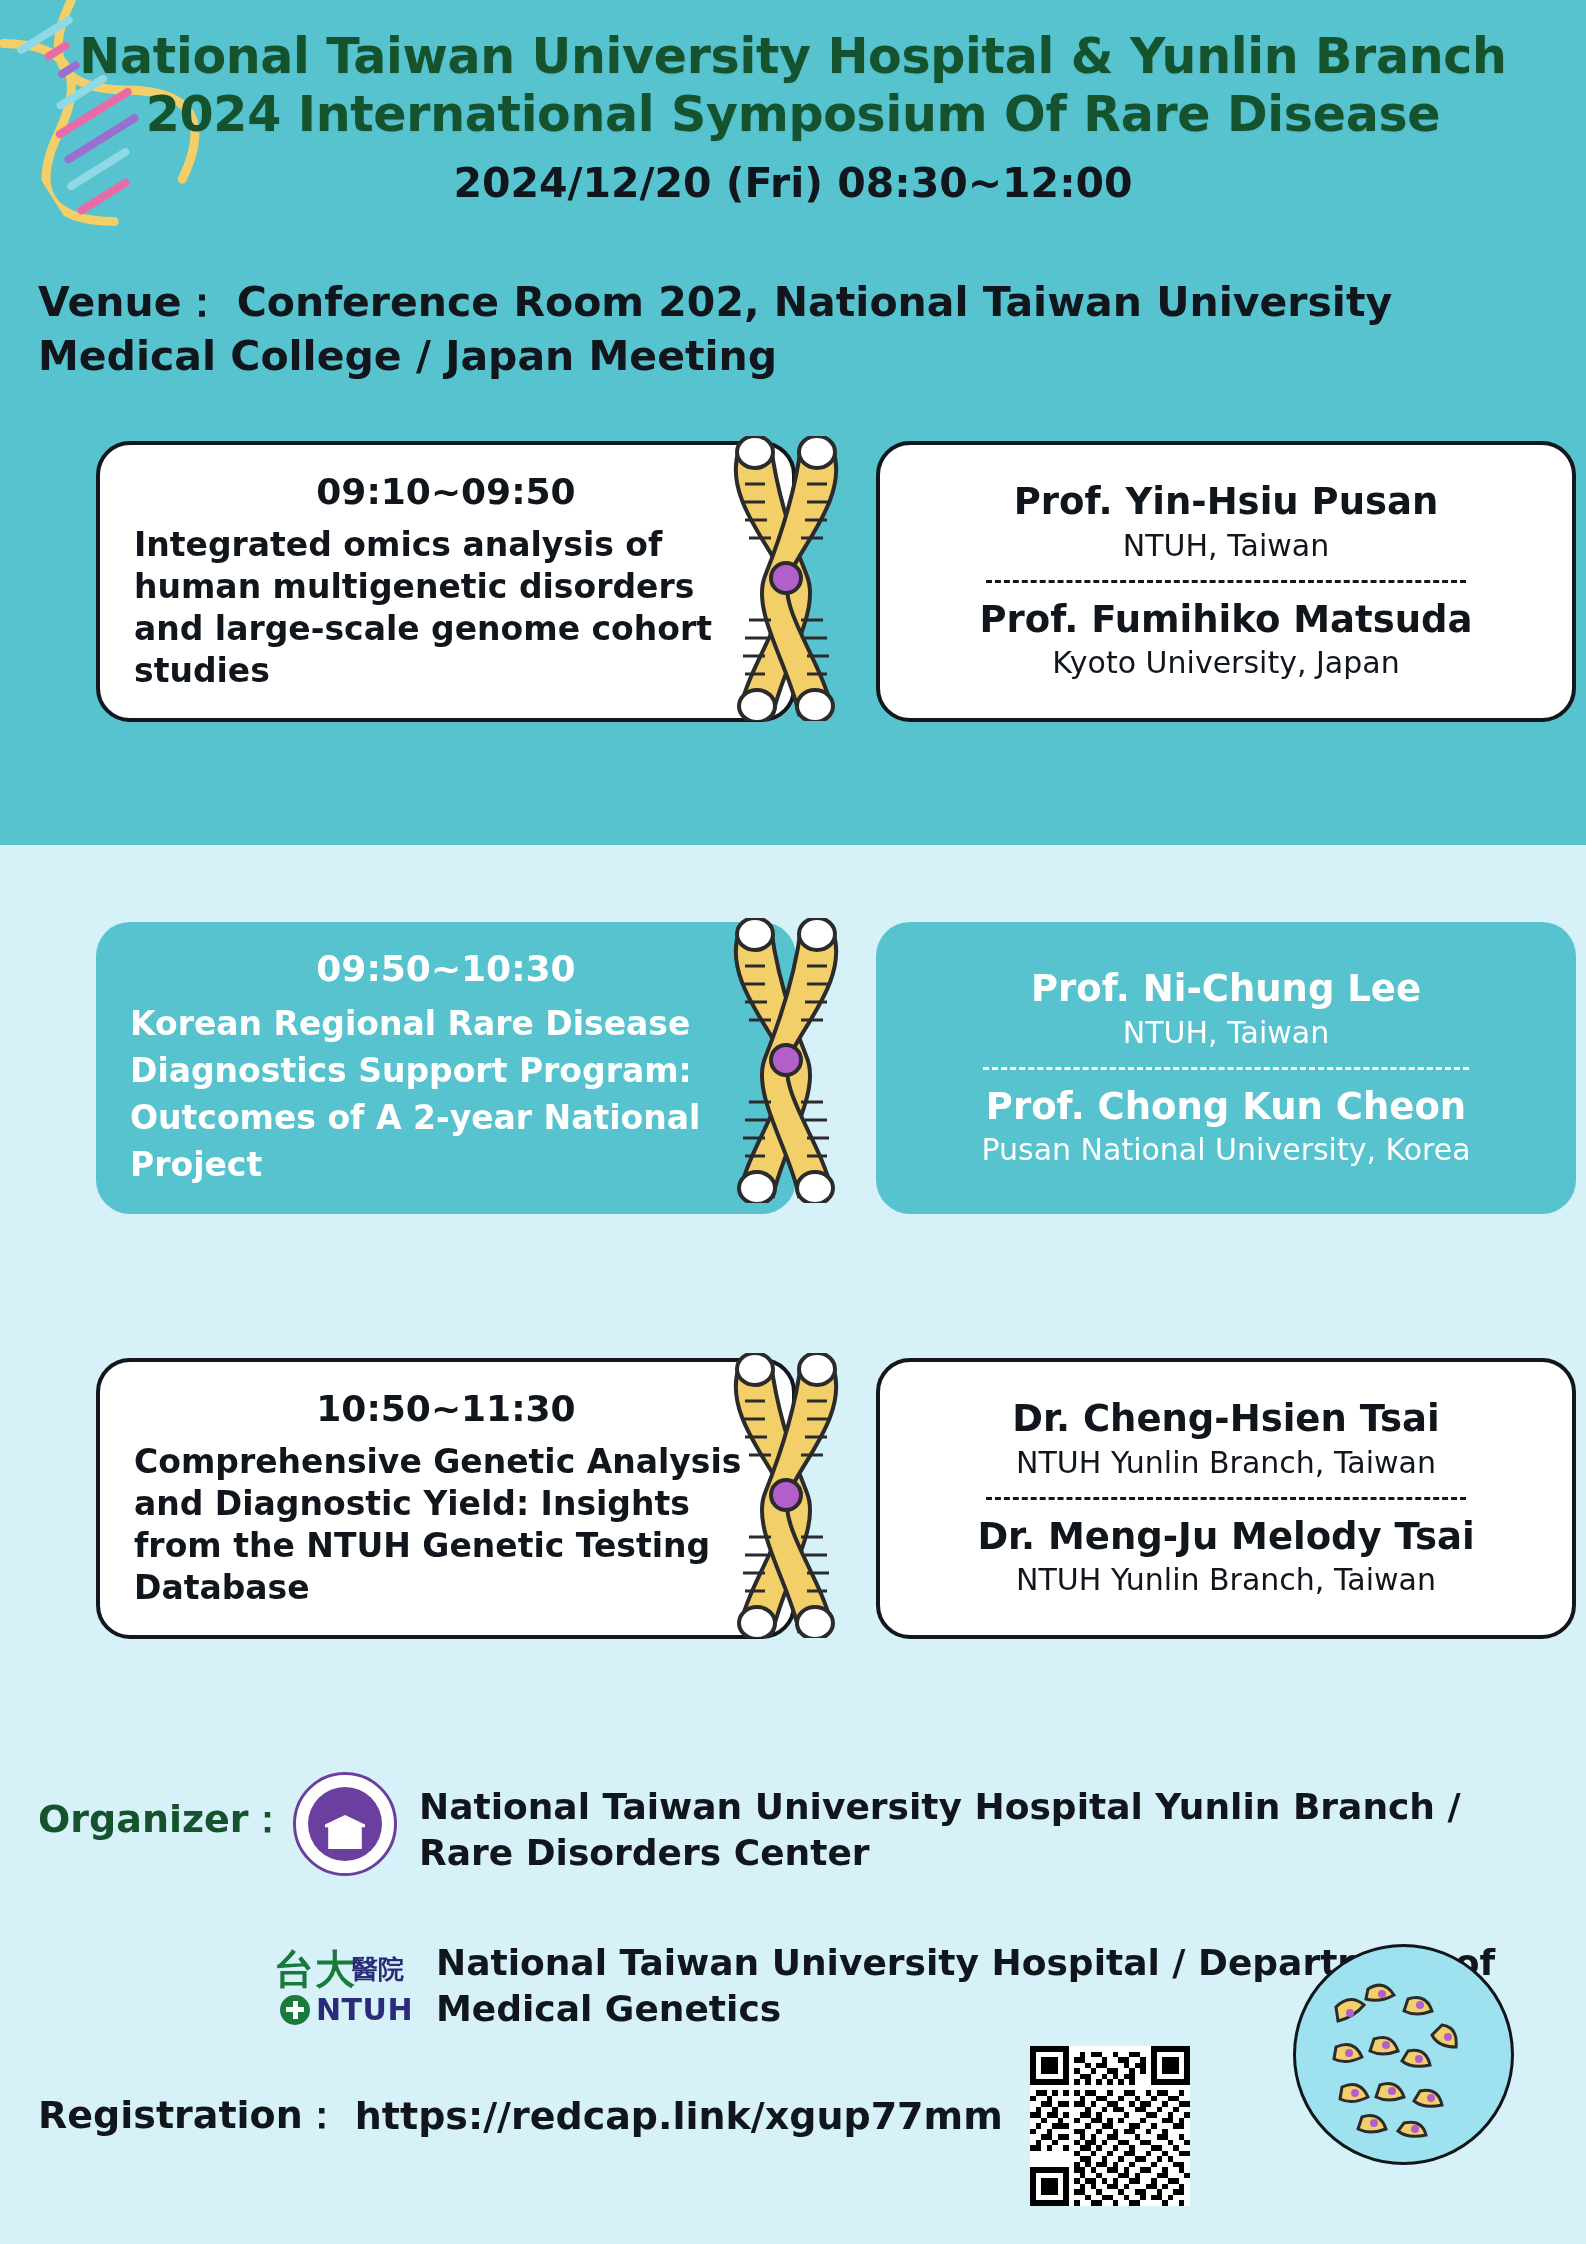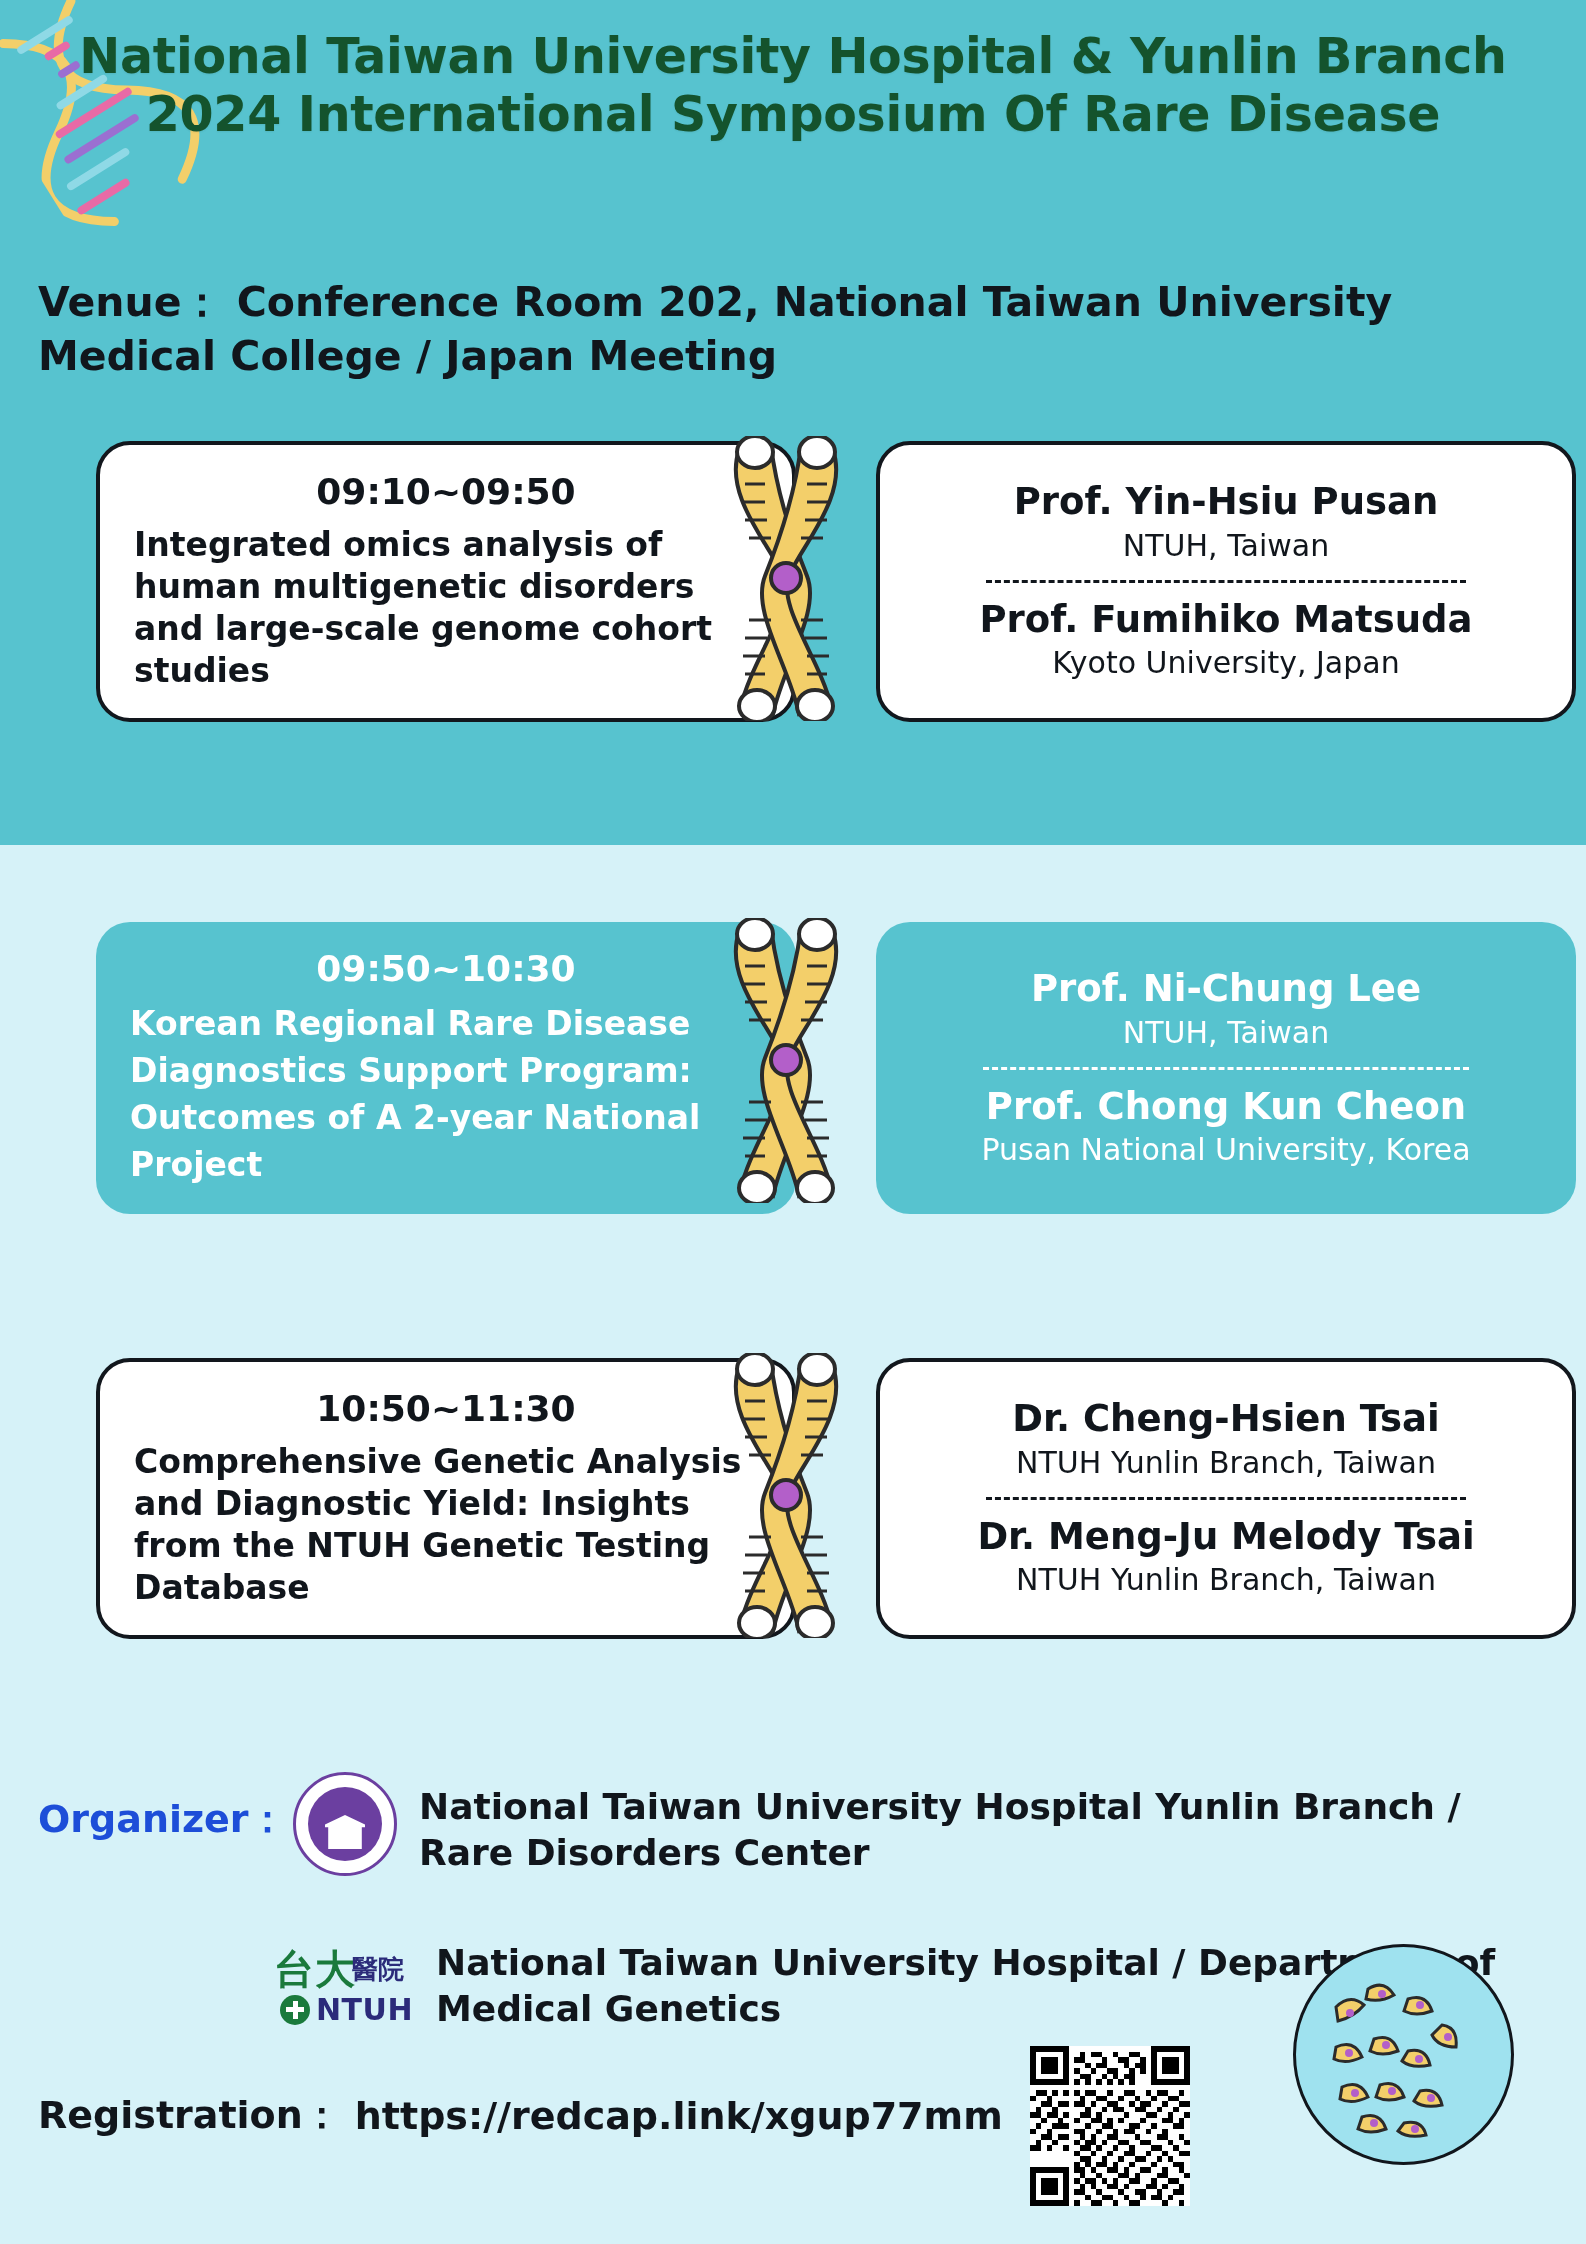--- a/index.html
+++ b/index.html
@@ -163,21 +163,21 @@
     position: absolute;
     left: 38px;
     top: 1772px;
     width: 1500px;
   }
   .org-label {
     position: absolute;
     left: 0; top: 22px;
     font-size: 38px;
     font-weight: bold;
-    color: #1d4ed8;
+    color: #14532d;
   }
   .org-row {
     position: absolute;
     display: flex;
     align-items: flex-end;
   }
   .org-row-1 { left: 255px; top: 0px; }
   .org-row-2 { left: 236px; top: 162px; }
   .org-text {
     font-size: 36px;
@@ -326,20 +326,21 @@
     <line x1="40" y1="112" x2="120" y2="112" stroke="#e86aa6"></line>
     <line x1="34" y1="138" x2="112" y2="138" stroke="#9b6fd1"></line>
     <line x1="22" y1="162" x2="86" y2="162" stroke="#8fd9e6"></line>
     <line x1="18" y1="188" x2="70" y2="188" stroke="#e86aa6"></line>
   </g>
 </svg>
 
 <div class="title-wrap">
   <div class="title-line">National Taiwan University Hospital &amp; Yunlin Branch</div>
   <div class="title-line">2024 International Symposium Of Rare Disease</div>
+  <div class="subtitle-line">2024/12/20 (Fri) 08:30~12:00</div>
 </div>
 
 <div class="venue-wrap">
   <div>Venue： Conference Room 202, National Taiwan University</div>
   <div>Medical College / Japan Meeting</div>
 </div>
 
 <div class="session style-white" style="left:96px; top:441px;">
   <div class="card card-left">
     <div class="sess-time">09:10~09:50</div>

